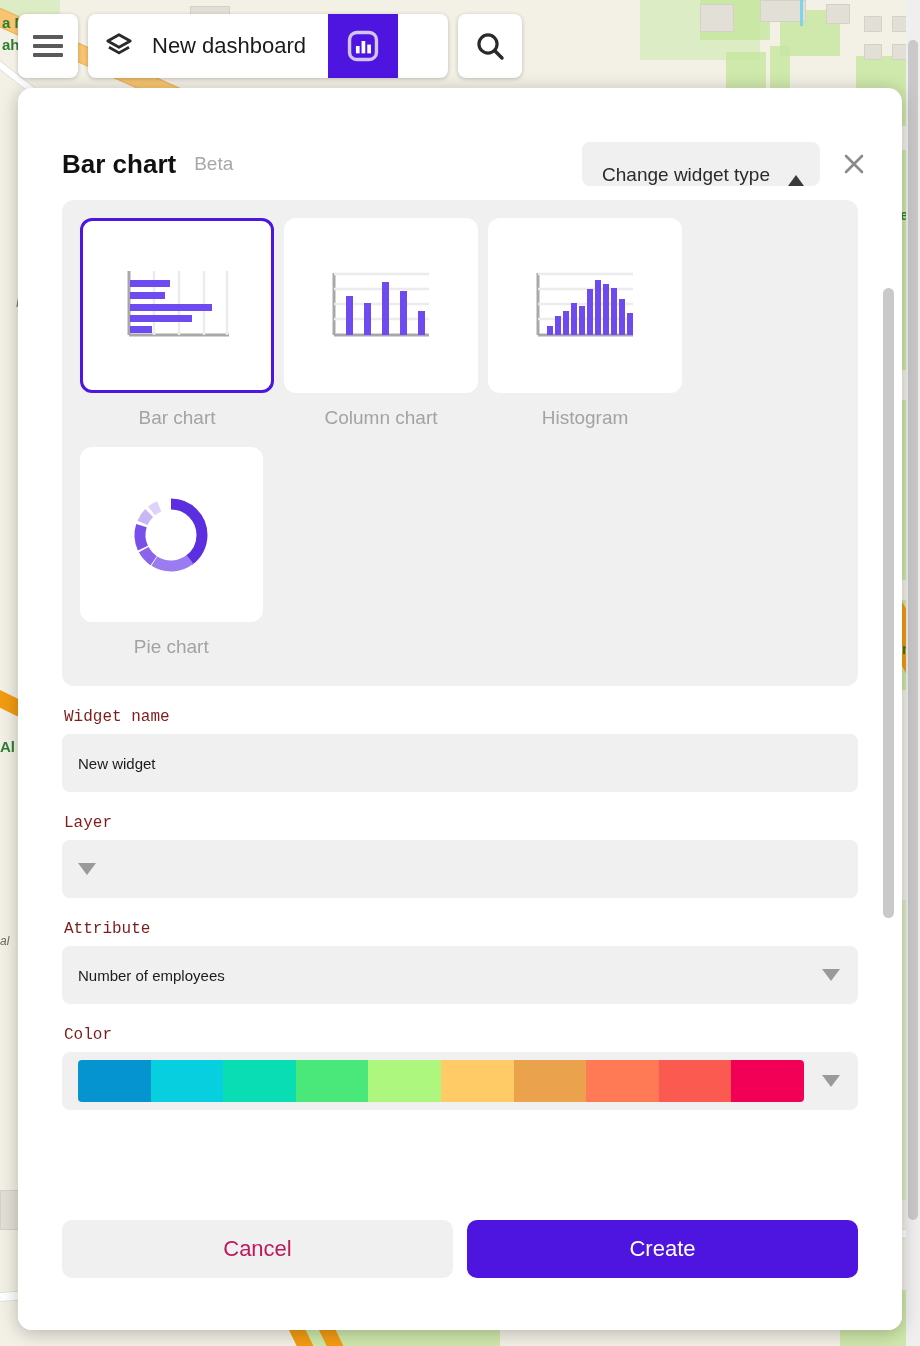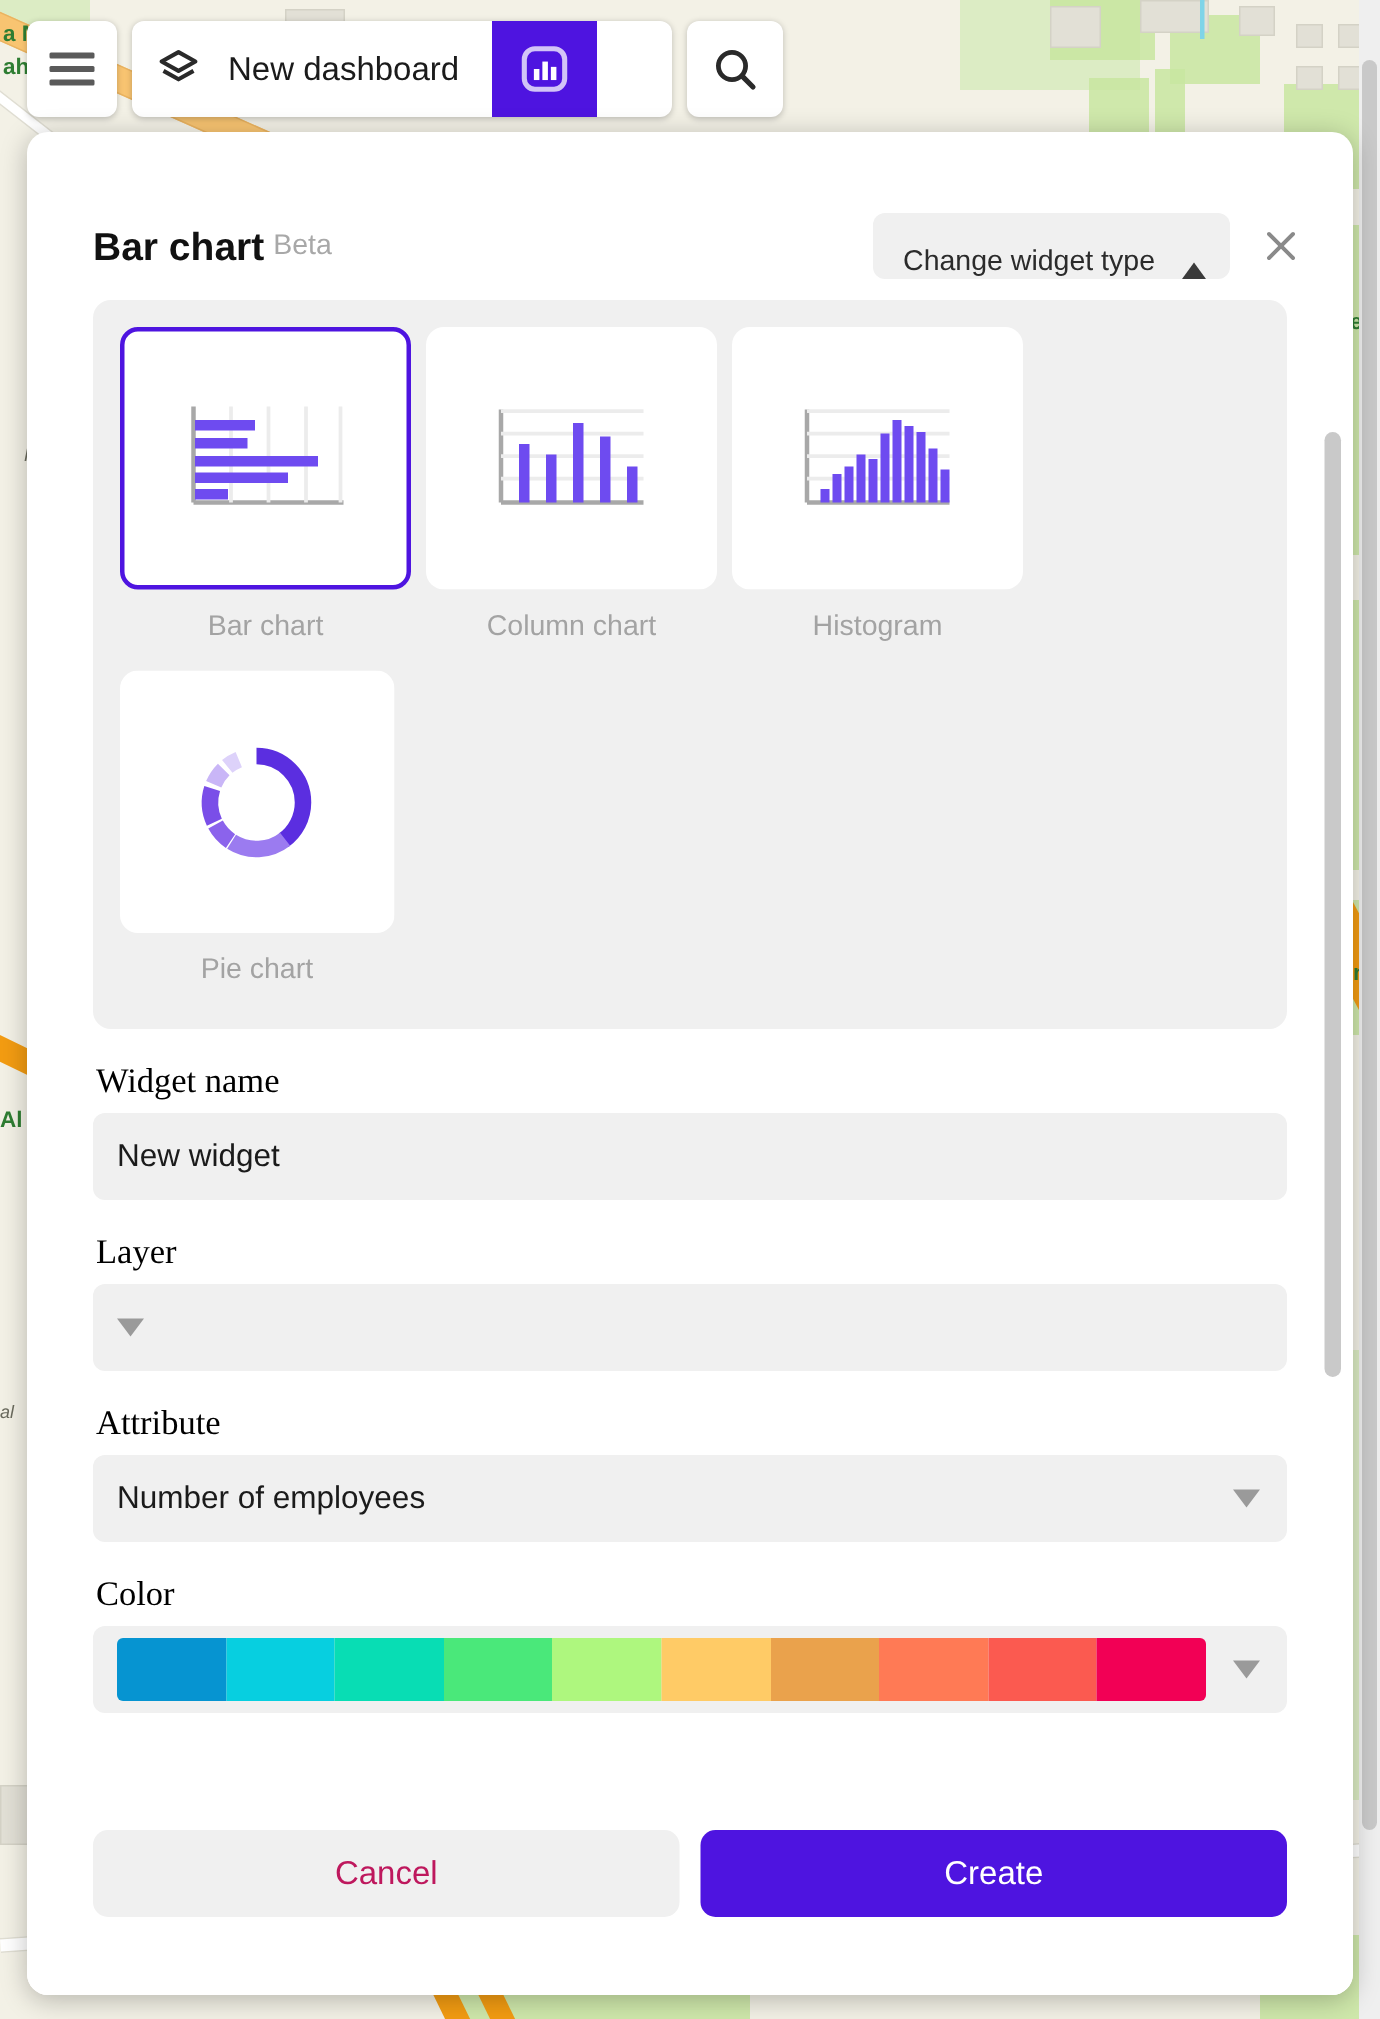--- a/index.html
+++ b/index.html
@@ -127,21 +127,21 @@
   #dialog-header {
     display: flex; align-items: center;
     padding: 40px 28px 0 44px;
     height: 112px;
   }
   #dialog-title {
     font-size: 26px; font-weight: bold; color: #111111;
     font-family: "Liberation Sans", sans-serif;
   }
   #dialog-beta {
-    font-size: 19px; color: #a8a8a8; margin-left: 6px;
+    font-size: 19px; color: #a8a8a8; margin-left: 18px;
   }
   #header-spacer { flex: 1; }
   #change-widget-type-btn {
     background: #f0f0f0;
     border-radius: 8px;
     height: 44px;
     display: flex; align-items: flex-end;
     padding: 0 16px 0 20px;
     gap: 18px;
     cursor: pointer;
@@ -195,34 +195,34 @@
     text-align: center;
     font-size: 19px;
     color: #a3a3a3;
     margin-top: 14px;
     margin-bottom: 18px;
     font-family: "Liberation Sans", sans-serif;
   }
 
   
   .field-label {
-    font-size: 23px; color: #000000;
+    font-size: 16px; color: #7f1d1d;
     margin: 22px 0 8px 2px;
-    font-family: Liberation Serif, serif;
+    font-family: Liberation Mono, monospace;
   }
   .field-box {
     background: #f0f0f0;
     border-radius: 8px;
     height: 58px;
     display: flex; align-items: center;
     padding: 0 18px 0 16px;
     cursor: pointer;
   }
   .field-value {
-    font-size: 21px; color: #1b1b1b;
+    font-size: 15px; color: #1b1b1b;
     flex: 1;
     font-family: "Liberation Sans", sans-serif;
   }
   .caret-down {
     width: 0; height: 0;
     border-left: 9px solid transparent;
     border-right: 9px solid transparent;
     border-top: 12px solid #9a9a9a;
   }
   #widget-name-field { margin-bottom: 16px; }

